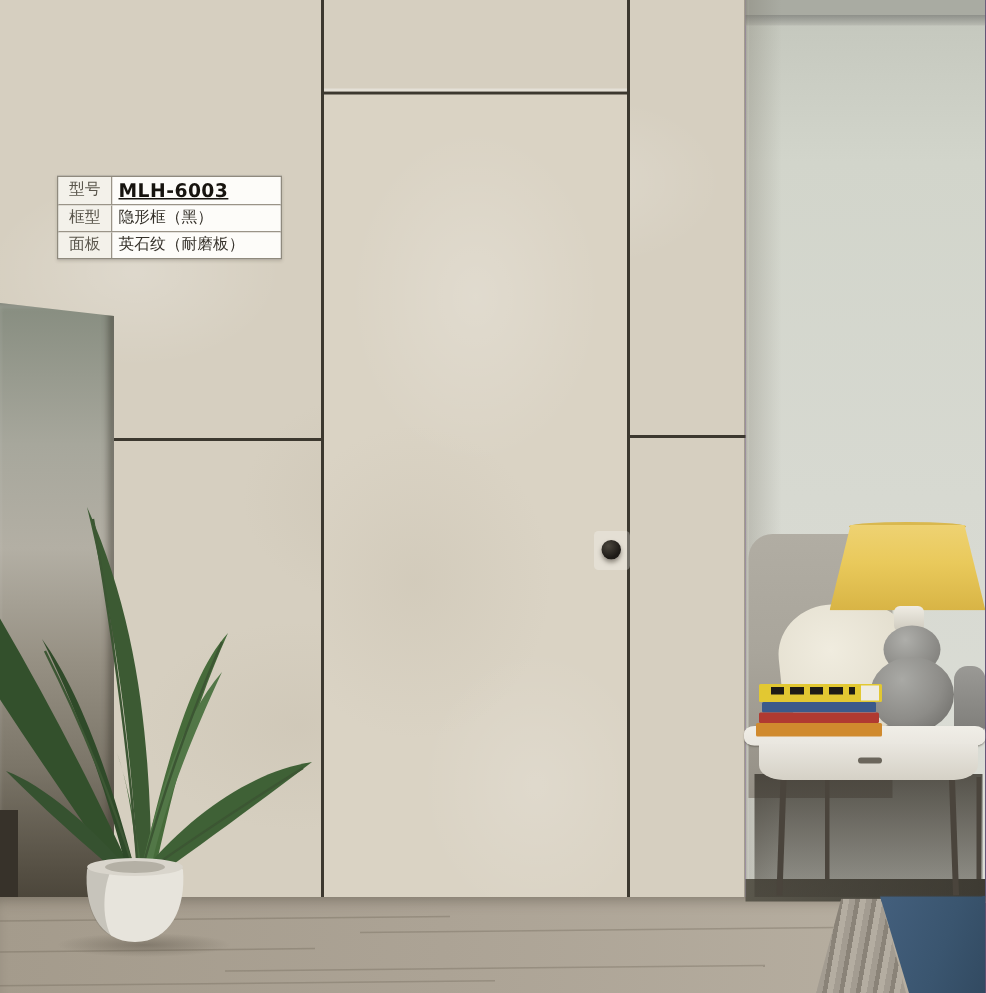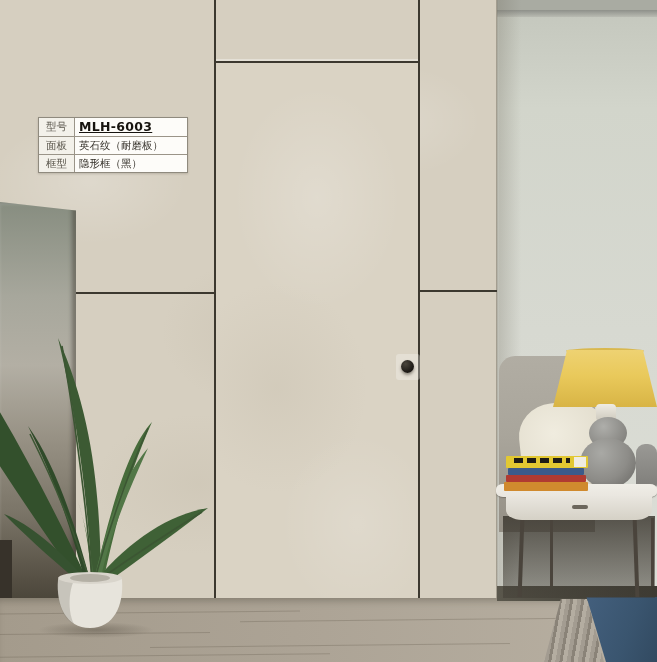--- a/index.html
+++ b/index.html
@@ -225,22 +225,22 @@
       <ellipse cx="90" cy="248" rx="20" ry="4" fill="#b4b0a5"></ellipse>
     </g>
   </svg>
 
   <div class="spec-table">
     <div class="spec-row model">
       <div class="spec-label">型号</div>
       <div class="spec-val">MLH-6003</div>
     </div>
     <div class="spec-row">
+      <div class="spec-label">框型</div>
+      <div class="spec-val">隐形框（黑）</div>
+    </div>
+    <div class="spec-row">
       <div class="spec-label">面板</div>
       <div class="spec-val">英石纹（耐磨板）</div>
     </div>
-    <div class="spec-row">
-      <div class="spec-label">框型</div>
-      <div class="spec-val">隐形框（黑）</div>
-    </div>
   </div>
 
 </div>
 
 </body></html>

